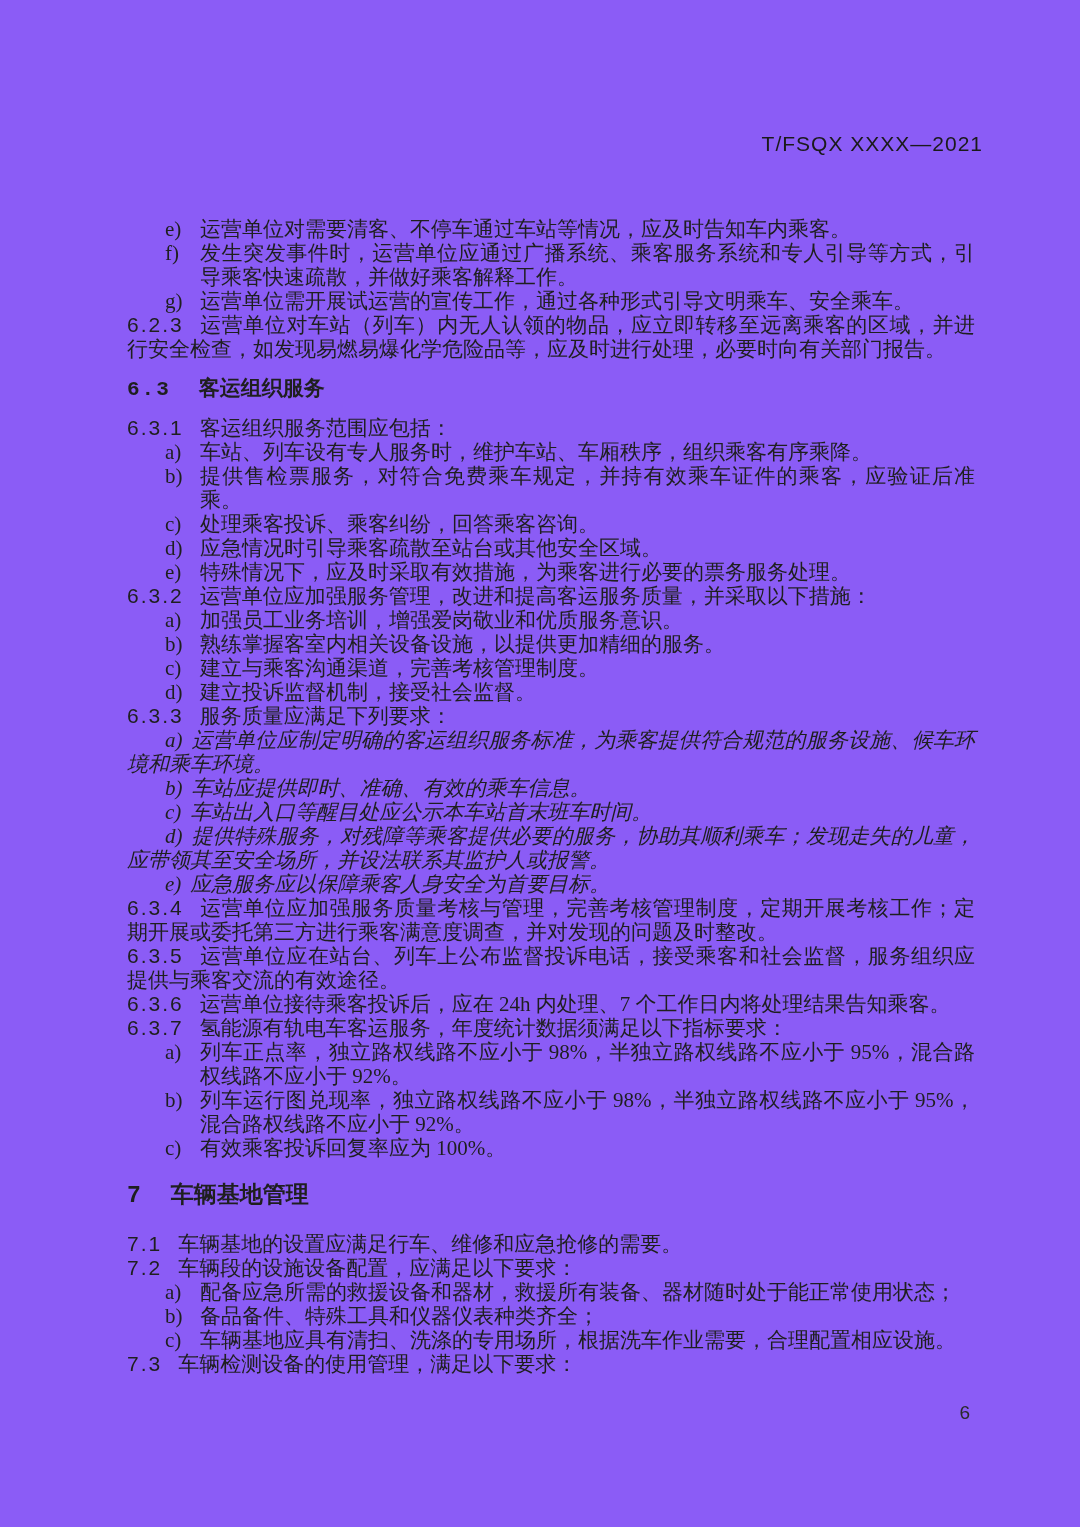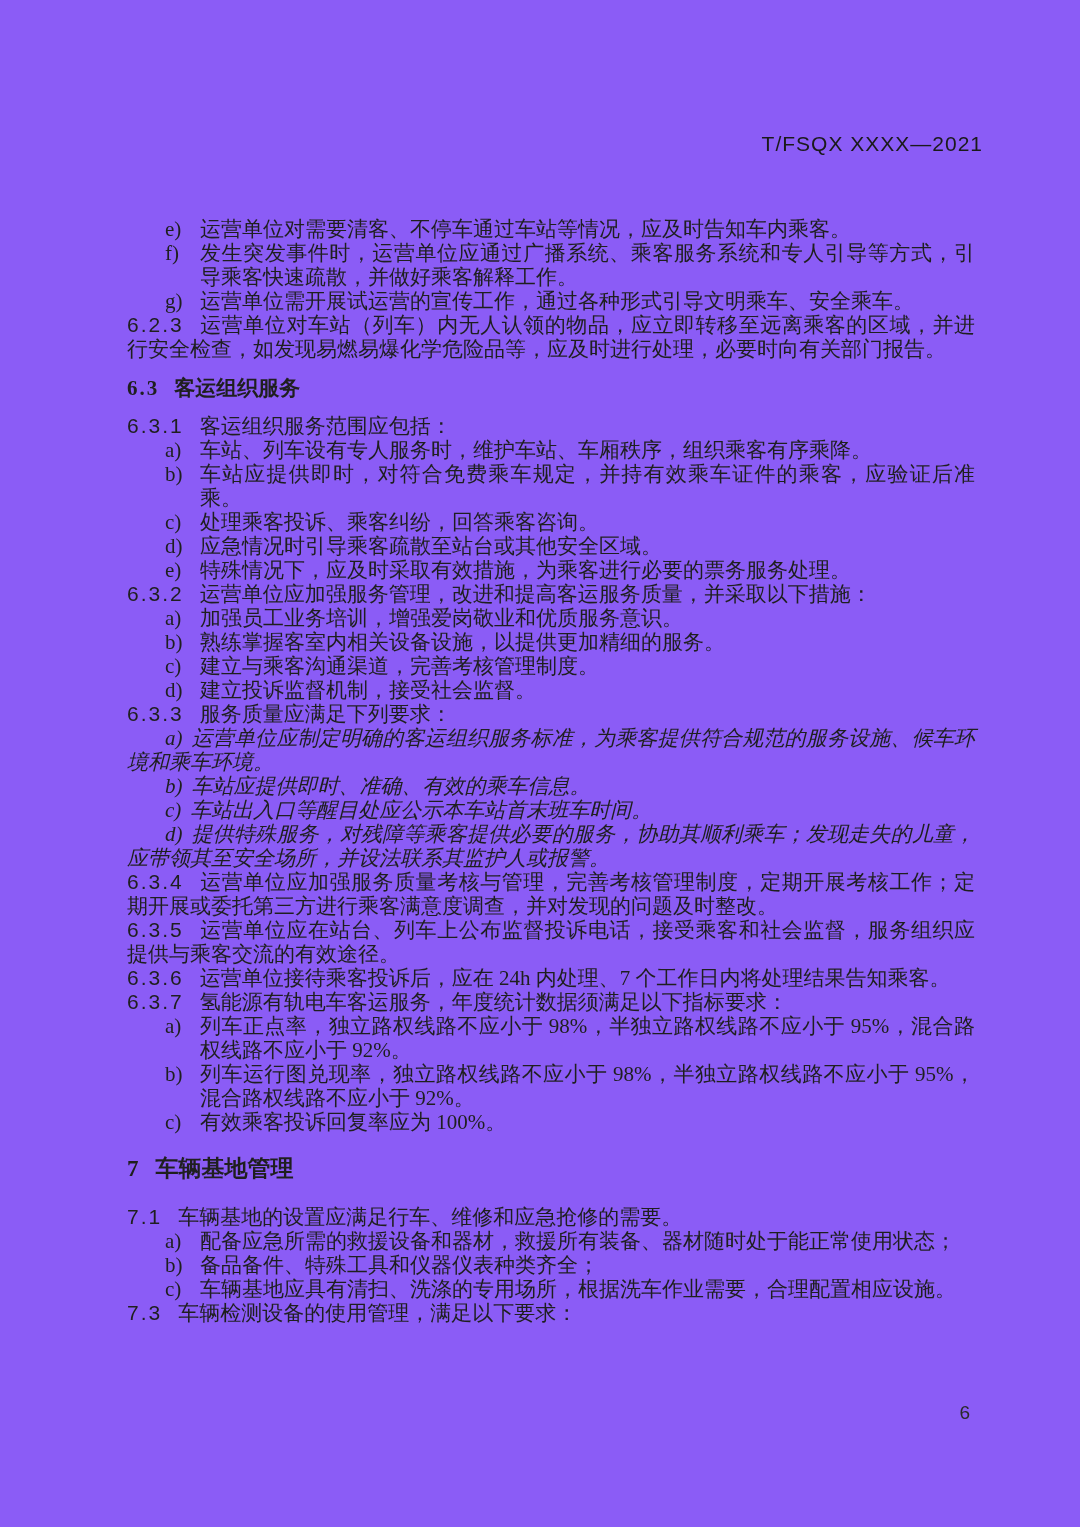--- a/index.html
+++ b/index.html
@@ -21,22 +21,22 @@
     position:absolute;left:127px;top:217px;width:848px;
     font-size:21px;line-height:24px;text-align:justify;
   }
   .clause{margin:0;}
   .cnum{
     font-family:Liberation Sans, sans-serif;
     letter-spacing:2px;margin-right:16px;white-space:nowrap;
   }
   .heading{font-weight:bold;}
   .heading .hnum{
-    font-family:Liberation Serif, serif;
-    letter-spacing:2px;margin-right:15px;
+    font-family:Liberation Mono, monospace;
+    letter-spacing:2px;margin-right:28px;
   }
   .h2{margin:15px 0 14px 0;}
   .h1{margin:23px 0 24px 0;font-size:23px;}
   .list-item{display:flex;margin-left:38px;}
   .list-item .letter{flex:0 0 35px;}
   .list-item .ltext{flex:1;text-align:justify;font-family:Liberation Serif, serif;}
   .para{text-indent:38px;font-style:italic;}
   .para .plett{margin-right:9px;}
   .page-number{
     position:absolute;top:1402px;right:118px;
@@ -66,21 +66,21 @@
       </div>
       <div class="clause"><span class="cnum">6.2.3</span><span>运营单位对车站（列车）内无人认领的物品，应立即转移至远离乘客的区域，并进行安全检查，如发现易燃易爆化学危险品等，应及时进行处理，必要时向有关部门报告。</span></div>
       <div class="heading h2"><span class="hnum">6.3</span><span>客运组织服务</span></div>
       <div class="clause"><span class="cnum">6.3.1</span><span>客运组织服务范围应包括：</span></div>
       <div class="list-item">
         <span class="letter">a)</span>
         <span class="ltext">车站、列车设有专人服务时，维护车站、车厢秩序，组织乘客有序乘降。</span>
       </div>
       <div class="list-item">
         <span class="letter">b)</span>
-        <span class="ltext">车站应提供即时，对符合免费乘车规定，并持有效乘车证件的乘客，应验证后准乘。</span>
+        <span class="ltext">提供售检票服务，对符合免费乘车规定，并持有效乘车证件的乘客，应验证后准乘。</span>
       </div>
       <div class="list-item">
         <span class="letter">c)</span>
         <span class="ltext">处理乘客投诉、乘客纠纷，回答乘客咨询。</span>
       </div>
       <div class="list-item">
         <span class="letter">d)</span>
         <span class="ltext">应急情况时引导乘客疏散至站台或其他安全区域。</span>
       </div>
       <div class="list-item">
@@ -102,38 +102,40 @@
       </div>
       <div class="list-item">
         <span class="letter">d)</span>
         <span class="ltext">建立投诉监督机制，接受社会监督。</span>
       </div>
       <div class="clause"><span class="cnum">6.3.3</span><span>服务质量应满足下列要求：</span></div>
       <div class="para"><span class="plett">a)</span><span>运营单位应制定明确的客运组织服务标准，为乘客提供符合规范的服务设施、候车环境和乘车环境。</span></div>
       <div class="para"><span class="plett">b)</span><span>车站应提供即时、准确、有效的乘车信息。</span></div>
       <div class="para"><span class="plett">c)</span><span>车站出入口等醒目处应公示本车站首末班车时间。</span></div>
       <div class="para"><span class="plett">d)</span><span>提供特殊服务，对残障等乘客提供必要的服务，协助其顺利乘车；发现走失的儿童，应带领其至安全场所，并设法联系其监护人或报警。</span></div>
+      <div class="para"><span class="plett">e)</span><span>应急服务应以保障乘客人身安全为首要目标。</span></div>
       <div class="clause"><span class="cnum">6.3.4</span><span>运营单位应加强服务质量考核与管理，完善考核管理制度，定期开展考核工作；定期开展或委托第三方进行乘客满意度调查，并对发现的问题及时整改。</span></div>
       <div class="clause"><span class="cnum">6.3.5</span><span>运营单位应在站台、列车上公布监督投诉电话，接受乘客和社会监督，服务组织应提供与乘客交流的有效途径。</span></div>
       <div class="clause"><span class="cnum">6.3.6</span><span>运营单位接待乘客投诉后，应在 24h 内处理、7 个工作日内将处理结果告知乘客。</span></div>
       <div class="clause"><span class="cnum">6.3.7</span><span>氢能源有轨电车客运服务，年度统计数据须满足以下指标要求：</span></div>
       <div class="list-item">
         <span class="letter">a)</span>
         <span class="ltext">列车正点率，独立路权线路不应小于 98%，半独立路权线路不应小于 95%，混合路权线路不应小于 92%。</span>
       </div>
       <div class="list-item">
         <span class="letter">b)</span>
         <span class="ltext">列车运行图兑现率，独立路权线路不应小于 98%，半独立路权线路不应小于 95%，混合路权线路不应小于 92%。</span>
       </div>
       <div class="list-item">
         <span class="letter">c)</span>
         <span class="ltext">有效乘客投诉回复率应为 100%。</span>
       </div>
       <div class="heading h1"><span class="hnum">7</span><span>车辆基地管理</span></div>
       <div class="clause"><span class="cnum">7.1</span><span>车辆基地的设置应满足行车、维修和应急抢修的需要。</span></div>
+      <div class="clause"><span class="cnum">7.2</span><span>车辆段的设施设备配置，应满足以下要求：</span></div>
       <div class="list-item">
         <span class="letter">a)</span>
         <span class="ltext">配备应急所需的救援设备和器材，救援所有装备、器材随时处于能正常使用状态；</span>
       </div>
       <div class="list-item">
         <span class="letter">b)</span>
         <span class="ltext">备品备件、特殊工具和仪器仪表种类齐全；</span>
       </div>
       <div class="list-item">
         <span class="letter">c)</span>

